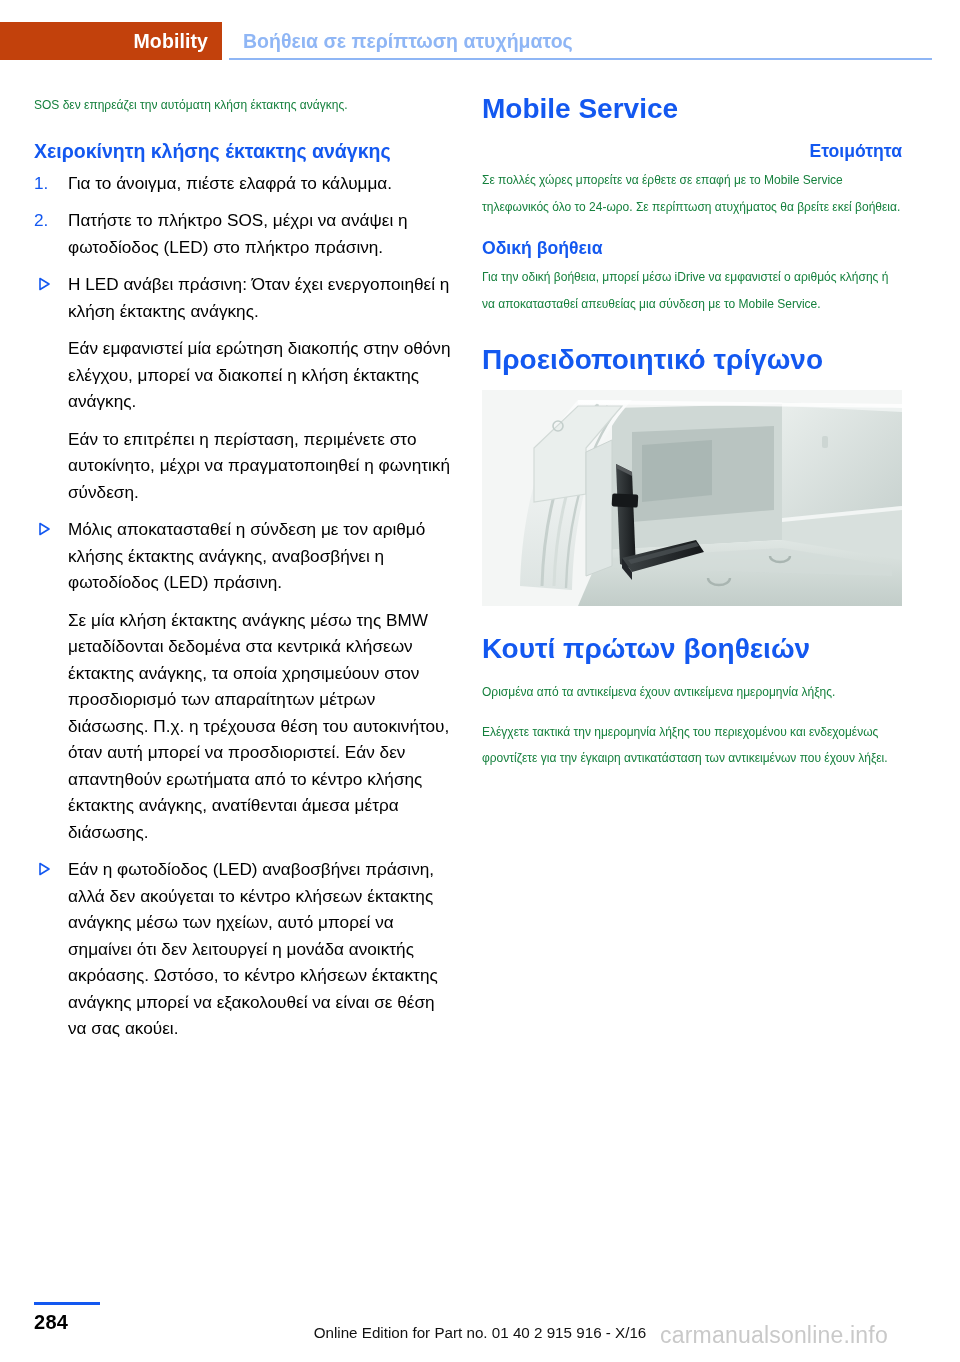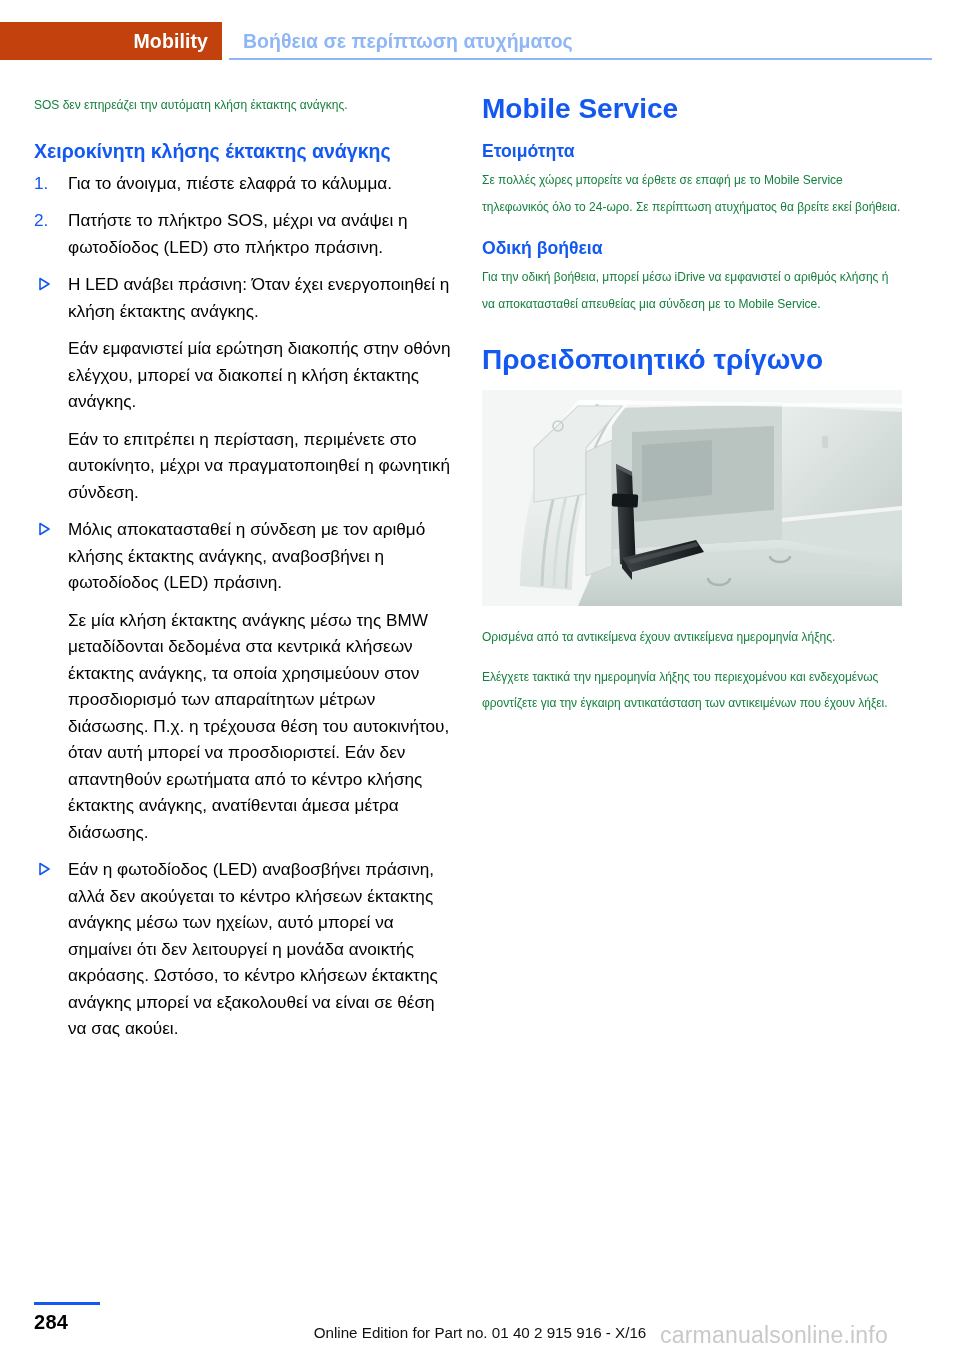--- a/index.html
+++ b/index.html
@@ -246,21 +246,21 @@
       <span>Εάν η φωτοδίοδος (LED) αναβοσβήνει πράσινη, αλλά δεν ακούγεται το κέντρο κλήσεων έκτακτης ανάγκης μέσω των ηχείων, αυτό μπορεί να σημαίνει ότι δεν λειτουργεί η μονάδα ανοικτής ακρόασης. Ωστόσο, το κέντρο κλήσεων έκτακτης ανάγκης μπορεί να εξακολουθεί να είναι σε θέση να σας ακούει.</span>
     </li>
 
   </ul>
 </div>
 
 <div class="column right">
 
   <h1 class="head1 first">Mobile Service</h1>
 
-  <h3 class="head3" style="margin-top:4px;">Ετοιμότητα</h3>
+  <h3 class="head3" style="margin-top:4px;text-align:right;">Ετοιμότητα</h3>
 
   <p class="body-text">Σε πολλές χώρες μπορείτε να έρθετε σε επαφή με το Mobile Service τηλεφωνικός όλο το 24-ωρο. Σε περίπτωση ατυχήματος θα βρείτε εκεί βοήθεια.</p>
 
   <h3 class="head3">Οδική βοήθεια</h3>
 
   <p class="body-text">Για την οδική βοήθεια, μπορεί μέσω iDrive να εμφανιστεί ο αριθμός κλήσης ή να αποκατασταθεί απευθείας μια σύνδεση με το Mobile Service.</p>
 
   <h1 class="head1">Προειδοποιητικό τρίγωνο</h1>
 
   <div class="figure">
@@ -319,20 +319,21 @@
 
       <path d="M140 168 L214 150 L222 162 L150 182 Z" fill="url(#gDark)"></path>
       <path d="M146 170 L214 152 L217 156 L149 174 Z" fill="#4a5052" opacity=".8"></path>
       <path d="M140 168 L150 182 L150 190 L140 178 Z" fill="#22262a"></path>
 
       <path d="M96 10 L420 14 L420 18 L96 14 Z" fill="#ffffff" opacity=".8"></path>
     </svg>
   </div>
 
 
+  <h1 class="head1">Κουτί πρώτων βοηθειών</h1>
 
 
   <p class="body-text">Ορισμένα από τα αντικείμενα έχουν αντικείμενα ημερομηνία λήξης.</p>
   <p class="body-text">Ελέγχετε τακτικά την ημερομηνία λήξης του περιεχομένου και ενδεχομένως φροντίζετε για την έγκαιρη αντικατάσταση των αντικειμένων που έχουν λήξει.</p>
 </div>
 
 <div class="footer-rule"></div>
 <div class="page-number">284</div>
 <div class="edition-note">Online Edition for Part no. 01 40 2 915 916 - X/16</div>
 <div class="watermark">carmanualsonline.info</div>

